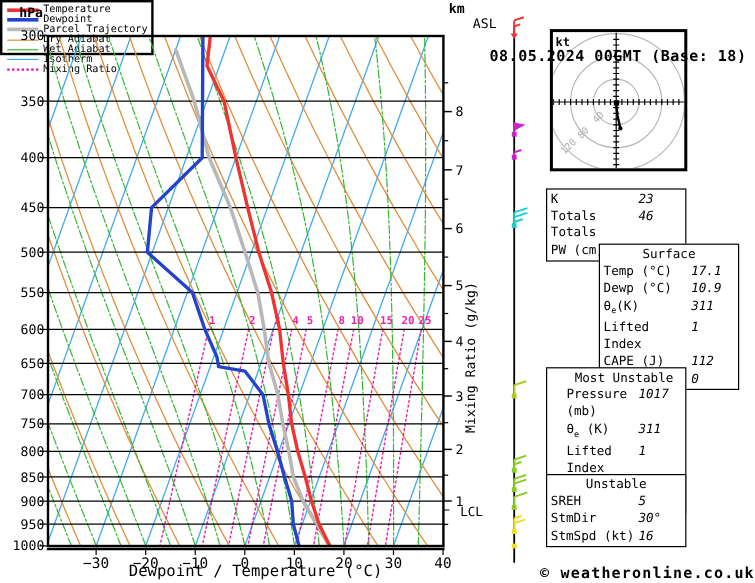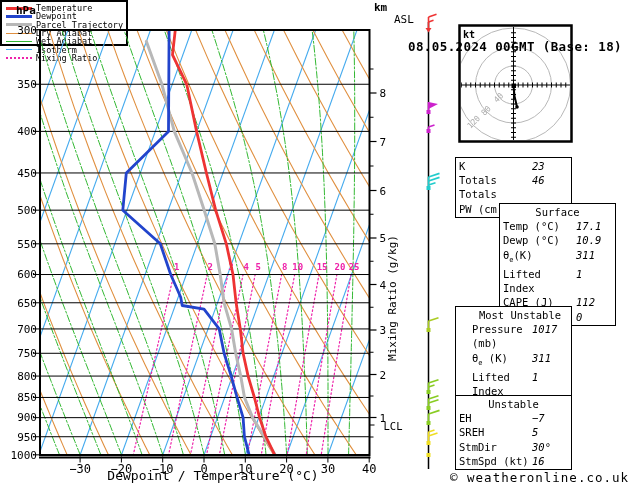--- a/index.html
+++ b/index.html
@@ -6,21 +6,21 @@
   body{width:629px;height:486px;position:relative;overflow:hidden;
        font-family:"DejaVu Sans Mono","Liberation Mono",monospace;color:#000;}
   #stage{position:absolute;left:0;top:0;width:629px;height:486px;}
   svg{position:absolute;left:0;top:0;}
   .ov{position:absolute;white-space:nowrap;}
   #title{left:52px;top:7px;font-size:13px;font-weight:bold;letter-spacing:2.5px;}
   #rundate{left:408px;top:7px;font-size:12.5px;font-weight:bold;letter-spacing:0.4px;margin-top:32px;}
   #hpa-unit{left:16px;top:4px;font-size:11px;font-weight:bold;}
   #km-unit{left:374px;top:1px;font-size:11px;font-weight:bold;}
   #asl-unit{left:394px;top:13px;font-size:11px;font-weight:normal;}
-  #copyright{left:450px;top:470px;font-size:12.5px;font-weight:normal;letter-spacing:1px;}
+  #copyright{left:450px;top:470px;font-size:12.5px;font-weight:bold;letter-spacing:1px;}
   #legend{left:242px;top:30px;width:128px;height:46px;background:#fff;
           border:2px solid #000;box-sizing:border-box;padding:2px 0 0 4px;}
   .lg-row{display:flex;align-items:center;height:8.3px;}
   .lg-swatch{width:26px;margin-right:4px;flex:none;}
   .lg-label{font-size:8.5px;line-height:8px;}
   #panel{position:absolute;left:0;top:0;}
   .pbox{position:absolute;left:455px;width:117px;border:1.5px solid #000;
         box-sizing:border-box;background:#fff;padding:1px 3px;}
   .prow{display:flex;font-size:10.5px;line-height:14.2px;}
   .prow .lb{flex:1;}
@@ -399,24 +399,20 @@
           <span class="vl">112</span>
         </div>
         <div class="prow">
           <span class="lb">CIN (J)</span>
           <span class="vl">0</span>
         </div>
       </div>
       <div class="pbox" style="top: 395px;">
         <div class="ptitle">Unstable</div>
         <div class="prow">
-          <span class="lb">EH</span>
-          <span class="vl">−7</span>
-        </div>
-        <div class="prow">
           <span class="lb">SREH</span>
           <span class="vl">5</span>
         </div>
         <div class="prow">
           <span class="lb">StmDir</span>
           <span class="vl">30°</span>
         </div>
         <div class="prow">
           <span class="lb">StmSpd (kt)</span>
           <span class="vl">16</span>

